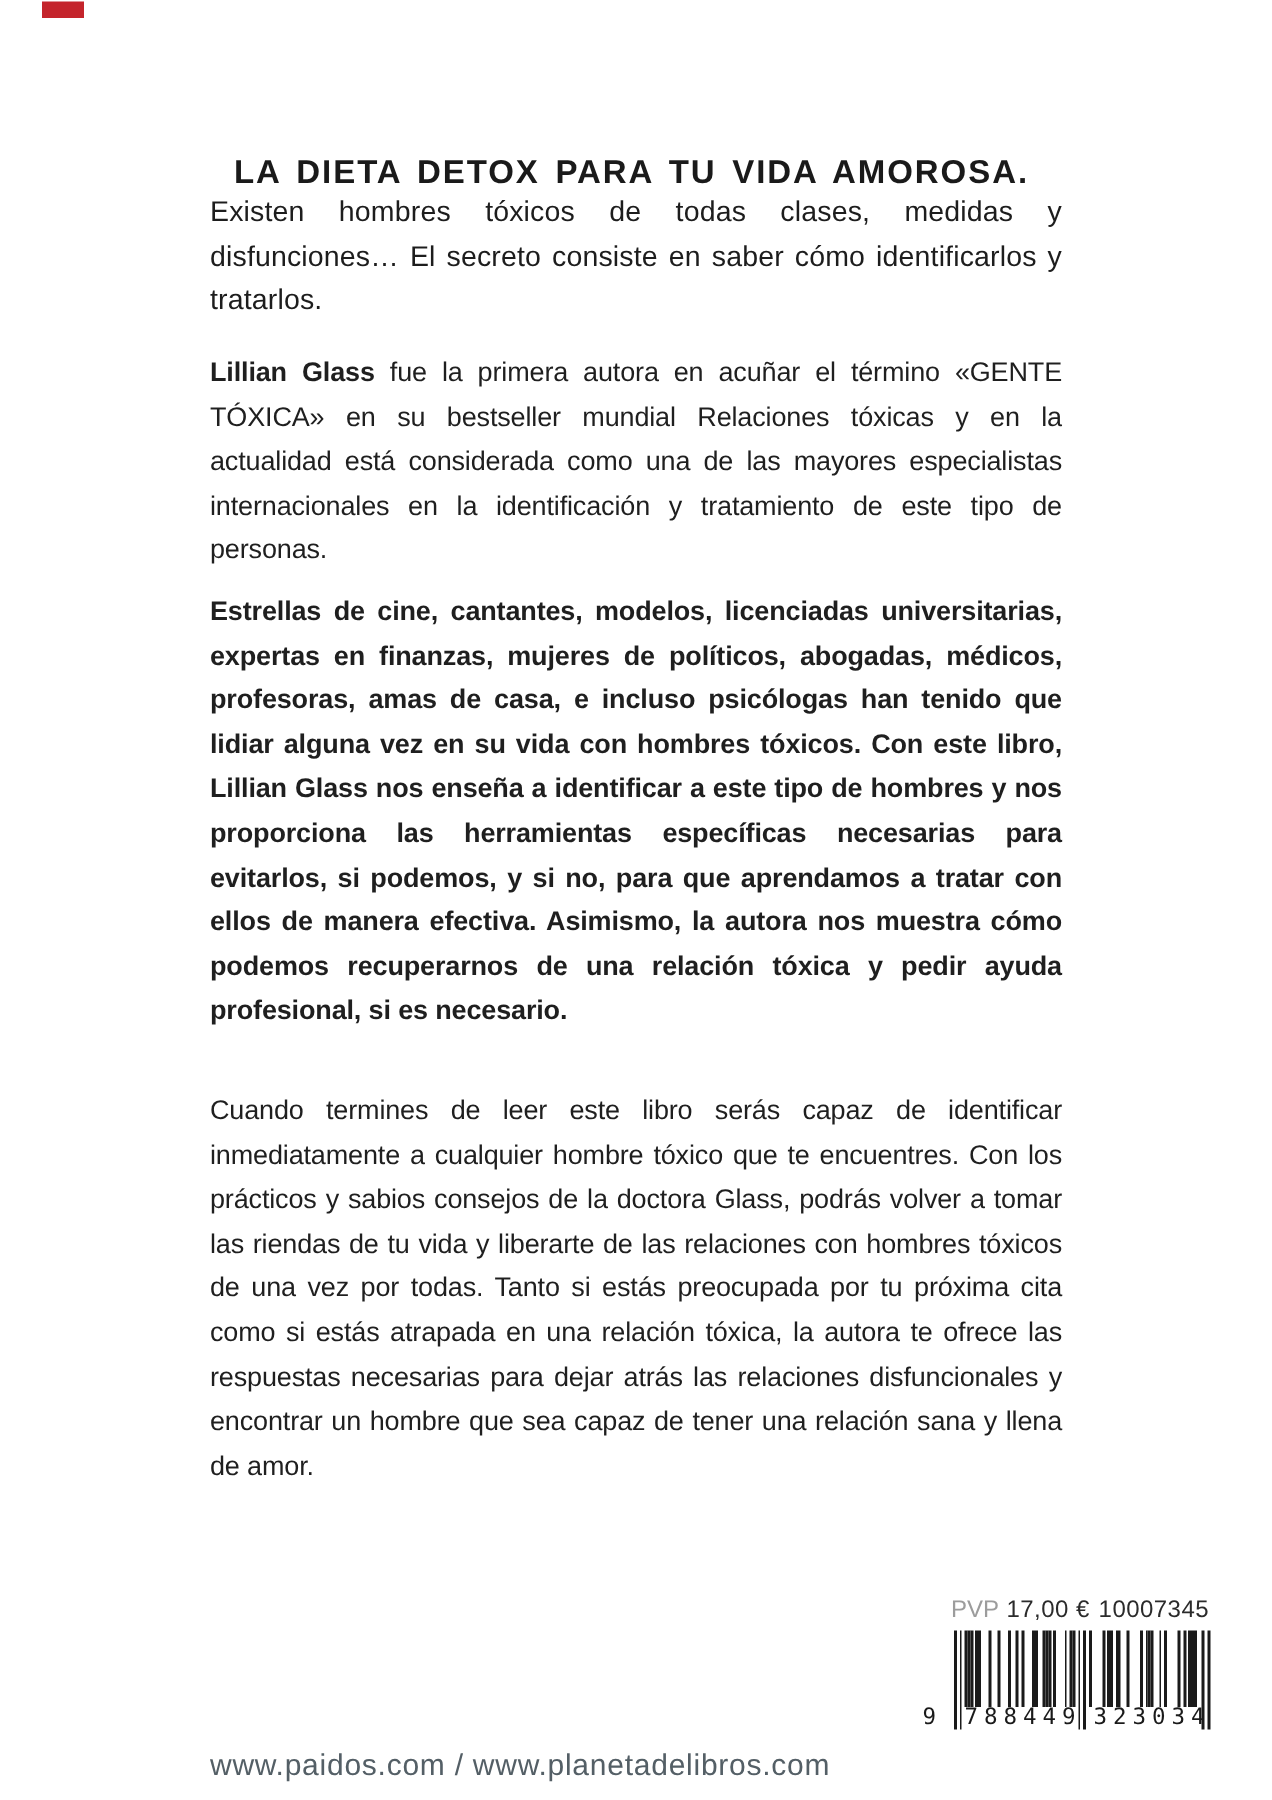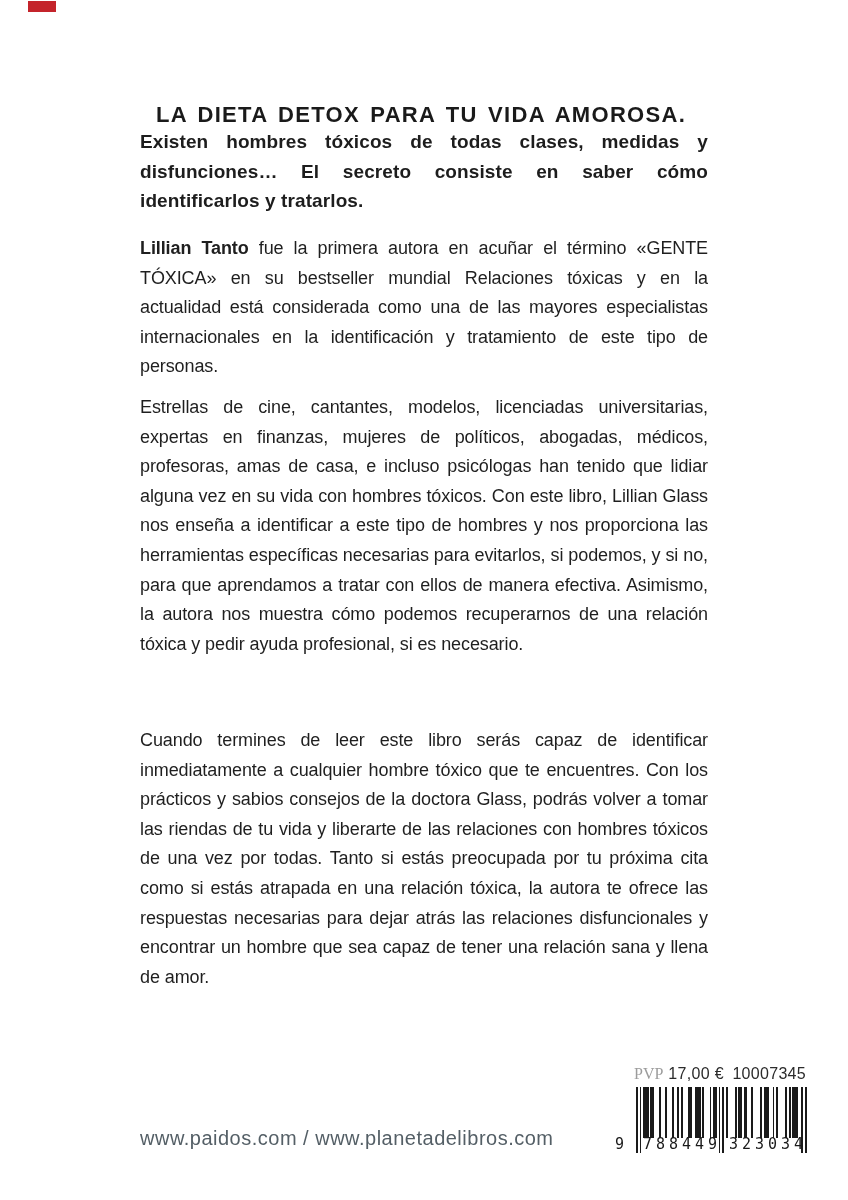--- a/index.html
+++ b/index.html
@@ -14,34 +14,34 @@
   .corner-mark{
     position:absolute;left:28px;top:1px;width:28px;height:11px;
   }
   .title{
     position:absolute;left:156px;top:87px;width:580px;
     font-size:22px;font-weight:700;letter-spacing:1.3px;word-spacing:3px;
     color:#1a1a1a;white-space:nowrap;
   }
   .intro{
     position:absolute;left:140px;top:127px;width:568px;
-    font-size:19px;font-weight:700;line-height:29.6px;
+    font-size:19px;font-weight:400;line-height:29.6px;
     text-align:justify;color:#1d1d1d;letter-spacing:0.1px;
   }
   .para{
     position:absolute;left:140px;width:568px;
     font-size:18px;line-height:29.6px;letter-spacing:-0.1px;
     text-align:justify;color:#1f1f1f;margin:0;
   }
   .para b{font-weight:700;}
   #para1{top:234px;}
-  #para2{top:393px;}
+  #para2{top:393px;font-weight:bold;}
   #para3{top:726px;}
   .footer-sites{
-    position:absolute;left:140px;top:1127px;
+    position:absolute;left:140px;top:1166px;
     font-size:20px;letter-spacing:0.5px;
   }
   .price-row{
     position:absolute;left:634px;top:1065px;width:172px;
     display:flex;justify-content:space-between;align-items:baseline;
     font-size:16px;
   }
   .price-row .pvp{font-weight:400;margin-right:5px;}
   .price-row .amount{color:#2b2b2b;letter-spacing:0.3px;text-align:right;}
   .price-row .code{color:#2b2b2b;letter-spacing:0.3px;text-align:center;}
@@ -69,28 +69,28 @@
 </style>
 </head>
 <body>
 
 <div class="corner-mark" style="background: rgb(196, 36, 43);"></div>
 
 <h1 class="title">LA DIETA DETOX PARA TU VIDA AMOROSA.</h1>
 
 <div class="intro">Existen hombres tóxicos de todas clases, medidas y disfunciones… El secreto consiste en saber cómo identificarlos y tratarlos.</div>
 
-<p class="para" id="para1"><b>Lillian Tanto</b><span> fue la primera autora en acuñar el término «GENTE TÓXICA» en su bestseller mundial Relaciones tóxicas y en la actualidad está considerada como una de las mayores especialistas internacionales en la identificación y tratamiento de este tipo de personas.</span></p>
+<p class="para" id="para1"><b>Lillian Glass</b><span> fue la primera autora en acuñar el término «GENTE TÓXICA» en su bestseller mundial Relaciones tóxicas y en la actualidad está considerada como una de las mayores especialistas internacionales en la identificación y tratamiento de este tipo de personas.</span></p>
 
 <p class="para" id="para2"><span>Estrellas de cine, cantantes, modelos, licenciadas universitarias, expertas en finanzas, mujeres de políticos, abogadas, médicos, profesoras, amas de casa, e incluso psicólogas han tenido que lidiar alguna vez en su vida con hombres tóxicos. Con este libro, Lillian Glass nos enseña a identificar a este tipo de hombres y nos proporciona las herramientas específicas necesarias para evitarlos, si podemos, y si no, para que aprendamos a tratar con ellos de manera efectiva. Asimismo, la autora nos muestra cómo podemos recuperarnos de una relación tóxica y pedir ayuda profesional, si es necesario.</span></p>
 
 <p class="para" id="para3"><span>Cuando termines de leer este libro serás capaz de identificar inmediatamente a cualquier hombre tóxico que te encuentres. Con los prácticos y sabios consejos de la doctora Glass, podrás volver a tomar las riendas de tu vida y liberarte de las relaciones con hombres tóxicos de una vez por todas. Tanto si estás preocupada por tu próxima cita como si estás atrapada en una relación tóxica, la autora te ofrece las respuestas necesarias para dejar atrás las relaciones disfuncionales y encontrar un hombre que sea capaz de tener una relación sana y llena de amor.</span></p>
 
 <div class="price-row">
-  <span><span class="pvp" style="color: rgb(156, 156, 156); font-family: Liberation Serif, serif;">PVP</span><span class="amount">17,00 €</span></span>
+  <span><span class="pvp" style="color: rgb(156, 156, 156);">PVP</span><span class="amount">17,00 €</span></span>
   <span class="code">10007345</span>
 </div>
 
 <div class="barcode">
   <div class="bars" id="bars">
       <div class="m b tall"></div>
       <div class="m"></div>
       <div class="m b tall"></div>
       <div class="m"></div>
       <div class="m b"></div>

